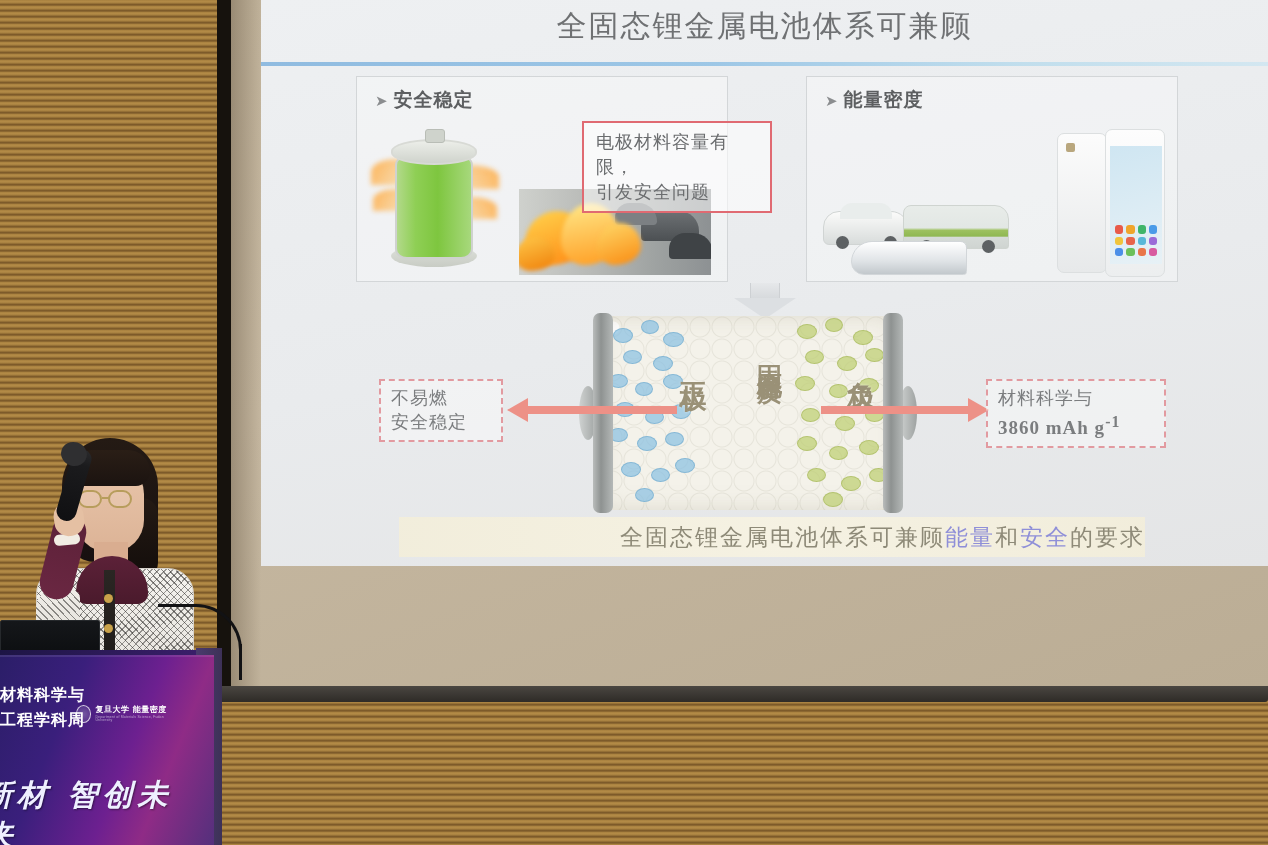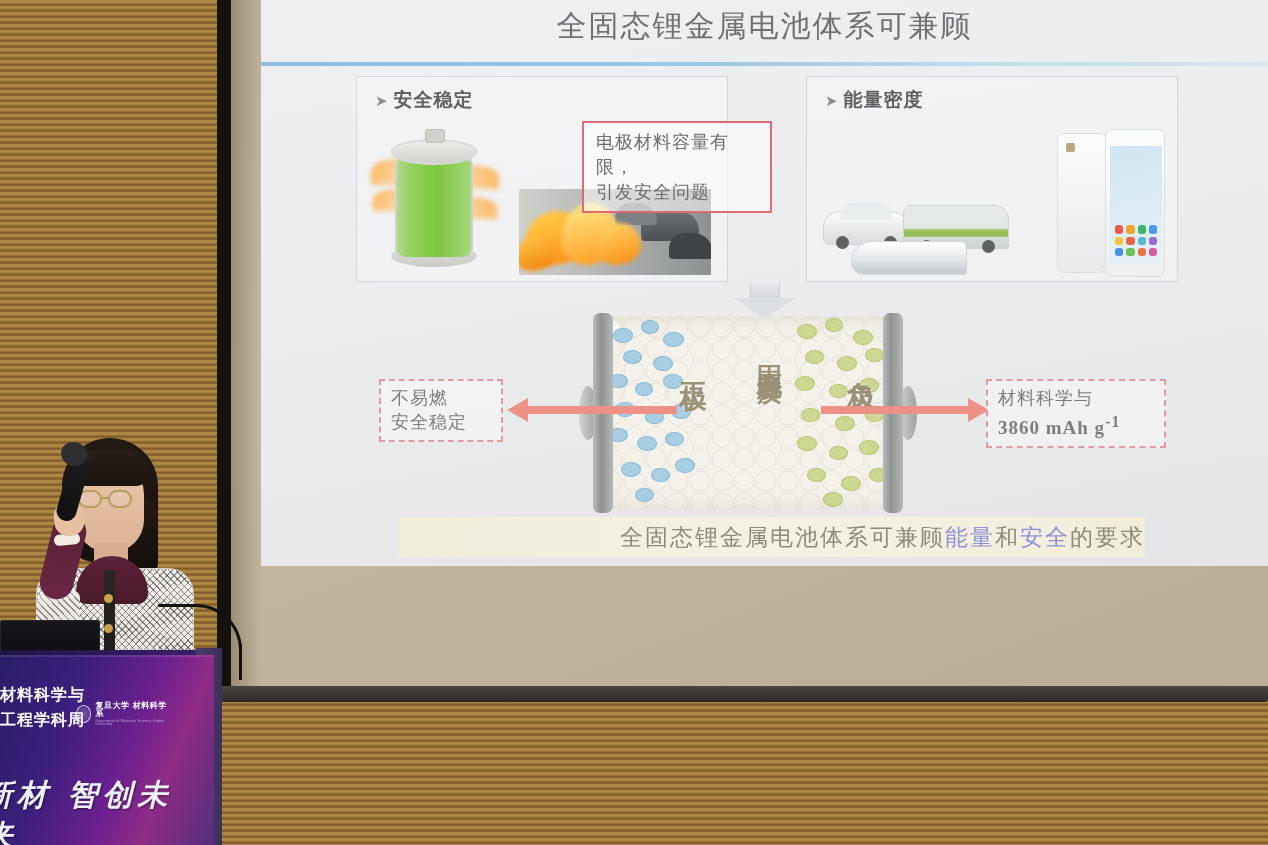--- a/index.html
+++ b/index.html
@@ -615,20 +615,20 @@
   <div id="podium-top"></div>
   <div id="podium-side"></div>
   <div id="podium">
     <div id="banner-text">
       <div>材料科学与</div>
       <div>工程学科周</div>
     </div>
     <div id="fudan-logo">
       <div id="fudan-seal"></div>
       <div id="fudan-names">
-        <div id="fudan-cn">复旦大学 材料科学系</div>
+        <div id="fudan-cn">复旦大学 能量密度</div>
         <div id="fudan-en">Department of Materials Science, Fudan University</div>
       </div>
     </div>
     <div id="banner-calligraphy">新材 智创未来</div>
   </div>
 
 </div>
 
 </body></html>

